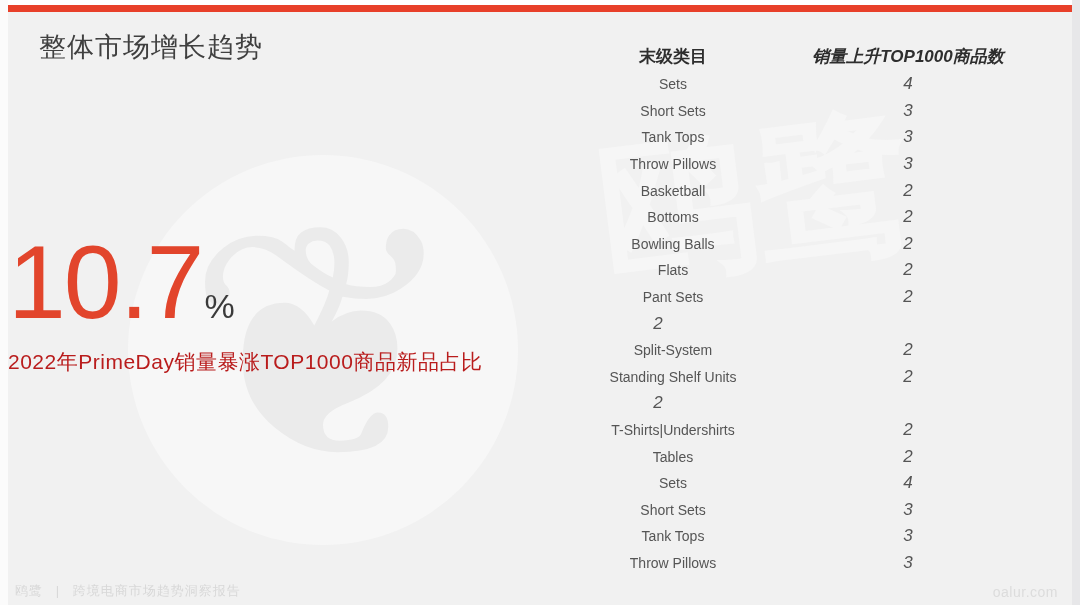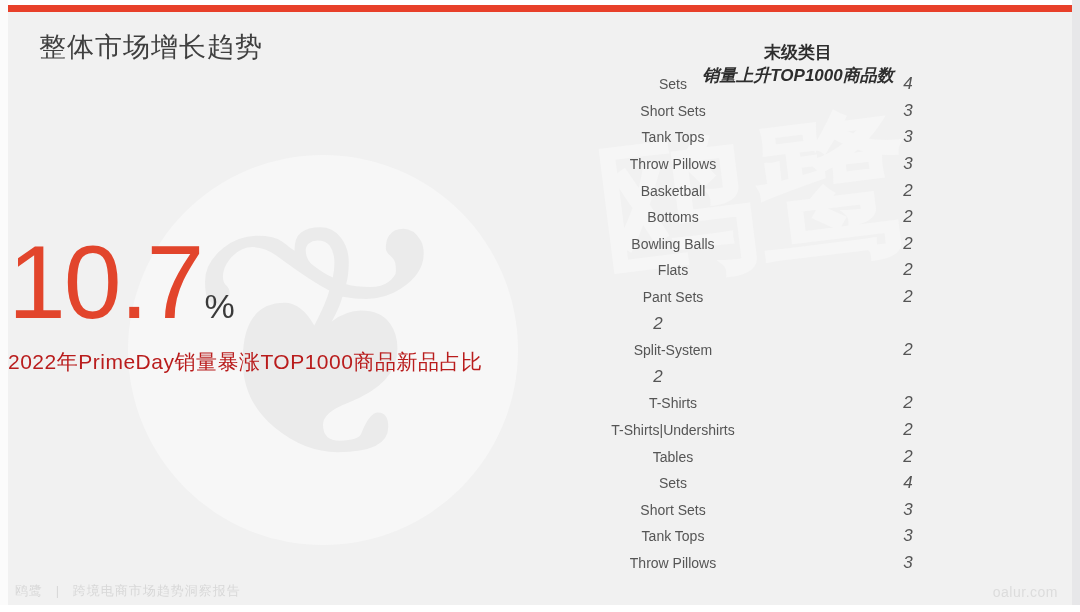--- a/index.html
+++ b/index.html
@@ -105,21 +105,21 @@
   #table-wrap {
     position:absolute; left:540px; top:36px; width:500px;
     z-index:3;
   }
   .trow { display:flex; height:26.6px; align-items:center; }
   .c-cat { width:250px; text-align:center; }
   .c-val { width:220px; text-align:center;font-style:italic; }
   #table-head .c-cat, #table-head .c-val {
     font-size:17px; color:#2e2e2e; font-weight:700;
   }
-  #table-head { height:30px;flex-direction:column; }
+  #table-head { height:30px; }
   .trow.body .c-cat { font-size:14px; color:#555555; }
   .trow.body .c-val { font-size:17px; color:#555555; }
 
   
   #footer-left {
     position:absolute; left:15px; bottom:12px;
     font-size:13px; color:#d8d8d8; letter-spacing:1px;
     z-index:4; white-space:nowrap;
   }
   #footer-right {
@@ -191,24 +191,24 @@
             <div class="c-val">2</div>
           </div>
           <div class="trow body">
             <div class="c-val">2</div>
           </div>
           <div class="trow body">
             <div class="c-cat">Split-System</div>
             <div class="c-val">2</div>
           </div>
           <div class="trow body">
-            <div class="c-val">2</div>
-          </div>
-          <div class="trow body">
-            <div class="c-cat">T-Shirts</div>
+            <div class="c-cat">Standing Shelf Units</div>
+            <div class="c-val">2</div>
+          </div>
+          <div class="trow body">
             <div class="c-val">2</div>
           </div>
           <div class="trow body">
             <div class="c-cat">T-Shirts|Undershirts</div>
             <div class="c-val">2</div>
           </div>
           <div class="trow body">
             <div class="c-cat">Tables</div>
             <div class="c-val">2</div>
           </div>

